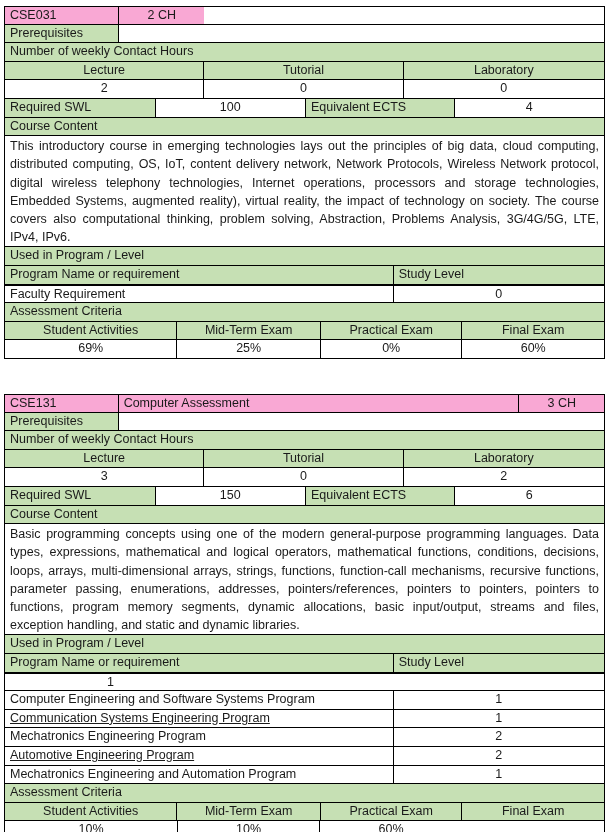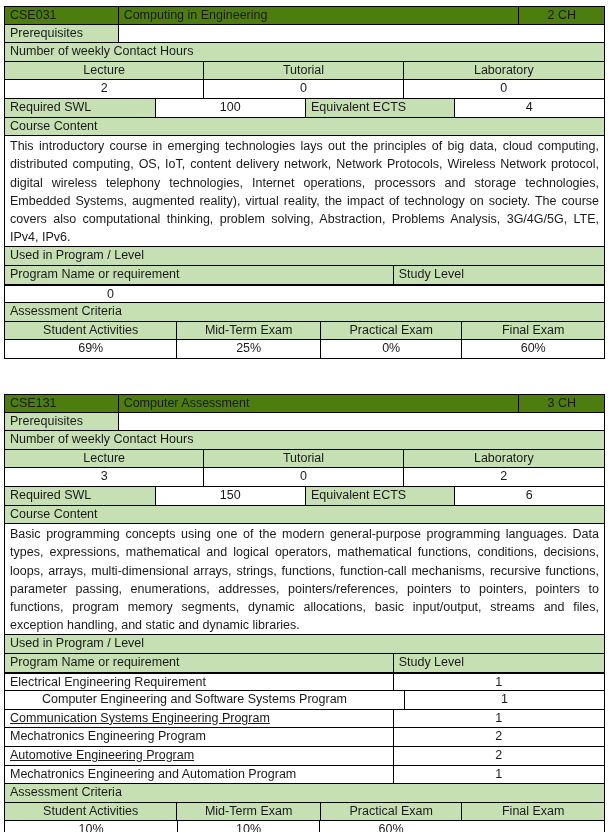--- a/index.html
+++ b/index.html
@@ -4,35 +4,34 @@
 <style>
   html, body { margin:0; padding:0; background:#ffffff; }
   body { width:608px; height:832px; position:relative; font-family:"Liberation Sans", sans-serif; font-size:12.5px; color:#1a1a1a; }
   .course { position:absolute; left:4px; width:601px; }
   #c1 { top:6px; }
   #c2 { top:394px; }
   .row { display:flex; border-left:1px solid #000; border-right:1px solid #000; border-bottom:1px solid #000; box-sizing:border-box; height:18.6px; }
   .row:first-child { border-top:1px solid #000; }
   .cell { box-sizing:border-box; padding:0 5px; line-height:17.6px; white-space:nowrap; overflow:hidden; border-right:1px solid #000; }
   .cell:last-child { border-right:none; }
-  .blue { background:#4d7c0f; }
+  .blue { background:#f9a8d4; }
   .green { background:#C6E0B4; }
   .white { background:#ffffff; }
   .center { text-align:center; }
   .right { text-align:right; padding-right:28px; }
   .content { height:auto;justify-content:center; }
   .content .cell { white-space:normal; text-align:justify; line-height:18.2px; padding:1px 5px 0 5px; }
 </style>
 </head>
 <body>
 
 <div class="course" id="c1">
   <div class="row">
     <div class="cell blue" style="width:114px">CSE031</div>
-    <div class="cell blue" style="width:402px">Computing in Engineering</div>
     <div class="cell blue right" style="width:85px">2 CH</div>
   </div>
   <div class="row">
     <div class="cell green" style="width:114px">Prerequisites</div>
     <div class="cell white" style="width:487px"></div>
   </div>
   <div class="row">
     <div class="cell green" style="width:601px">Number of weekly Contact Hours</div>
   </div>
   <div class="row">
@@ -59,20 +58,21 @@
   </div>
   <div class="row">
     <div class="cell green" style="width:601px">Used in Program / Level</div>
   </div>
   <div class="row">
     <div class="cell green" style="width:390px">Program Name or requirement</div>
     <div class="cell green" style="width:211px">Study Level</div>
   </div>
   <div class="programs">
       <div class="row">
+        <div class="cell white" style="width: 390px;">Faculty Requirement</div>
         <div class="cell white center" style="width: 211px;">0</div>
       </div>
     </div>
   <div class="row">
     <div class="cell green" style="width:601px">Assessment Criteria</div>
   </div>
   <div class="row">
     <div class="cell green center" style="width:173px">Student Activities</div>
     <div class="cell green center" style="width:144px">Mid-Term Exam</div>
     <div class="cell green center" style="width:142px">Practical Exam</div>
@@ -122,25 +122,24 @@
   </div>
   <div class="row">
     <div class="cell green" style="width:601px">Used in Program / Level</div>
   </div>
   <div class="row">
     <div class="cell green" style="width:390px">Program Name or requirement</div>
     <div class="cell green" style="width:211px">Study Level</div>
   </div>
   <div class="programs">
       <div class="row">
-        <div class="cell white" style="width: 390px;">Electrical Engineering Requirement</div>
         <div class="cell white center" style="width: 211px;">1</div>
       </div>
       <div class="row">
-        <div class="cell white" style="width: 390px; margin-left: 32px;">Computer Engineering and Software Systems Program</div>
+        <div class="cell white" style="width: 390px;">Computer Engineering and Software Systems Program</div>
         <div class="cell white center" style="width: 211px;">1</div>
       </div>
       <div class="row">
         <div class="cell white" style="width: 390px; text-decoration: underline;">Communication Systems Engineering Program</div>
         <div class="cell white center" style="width: 211px;">1</div>
       </div>
       <div class="row">
         <div class="cell white" style="width: 390px;">Mechatronics Engineering Program</div>
         <div class="cell white center" style="width: 211px;">2</div>
       </div>

